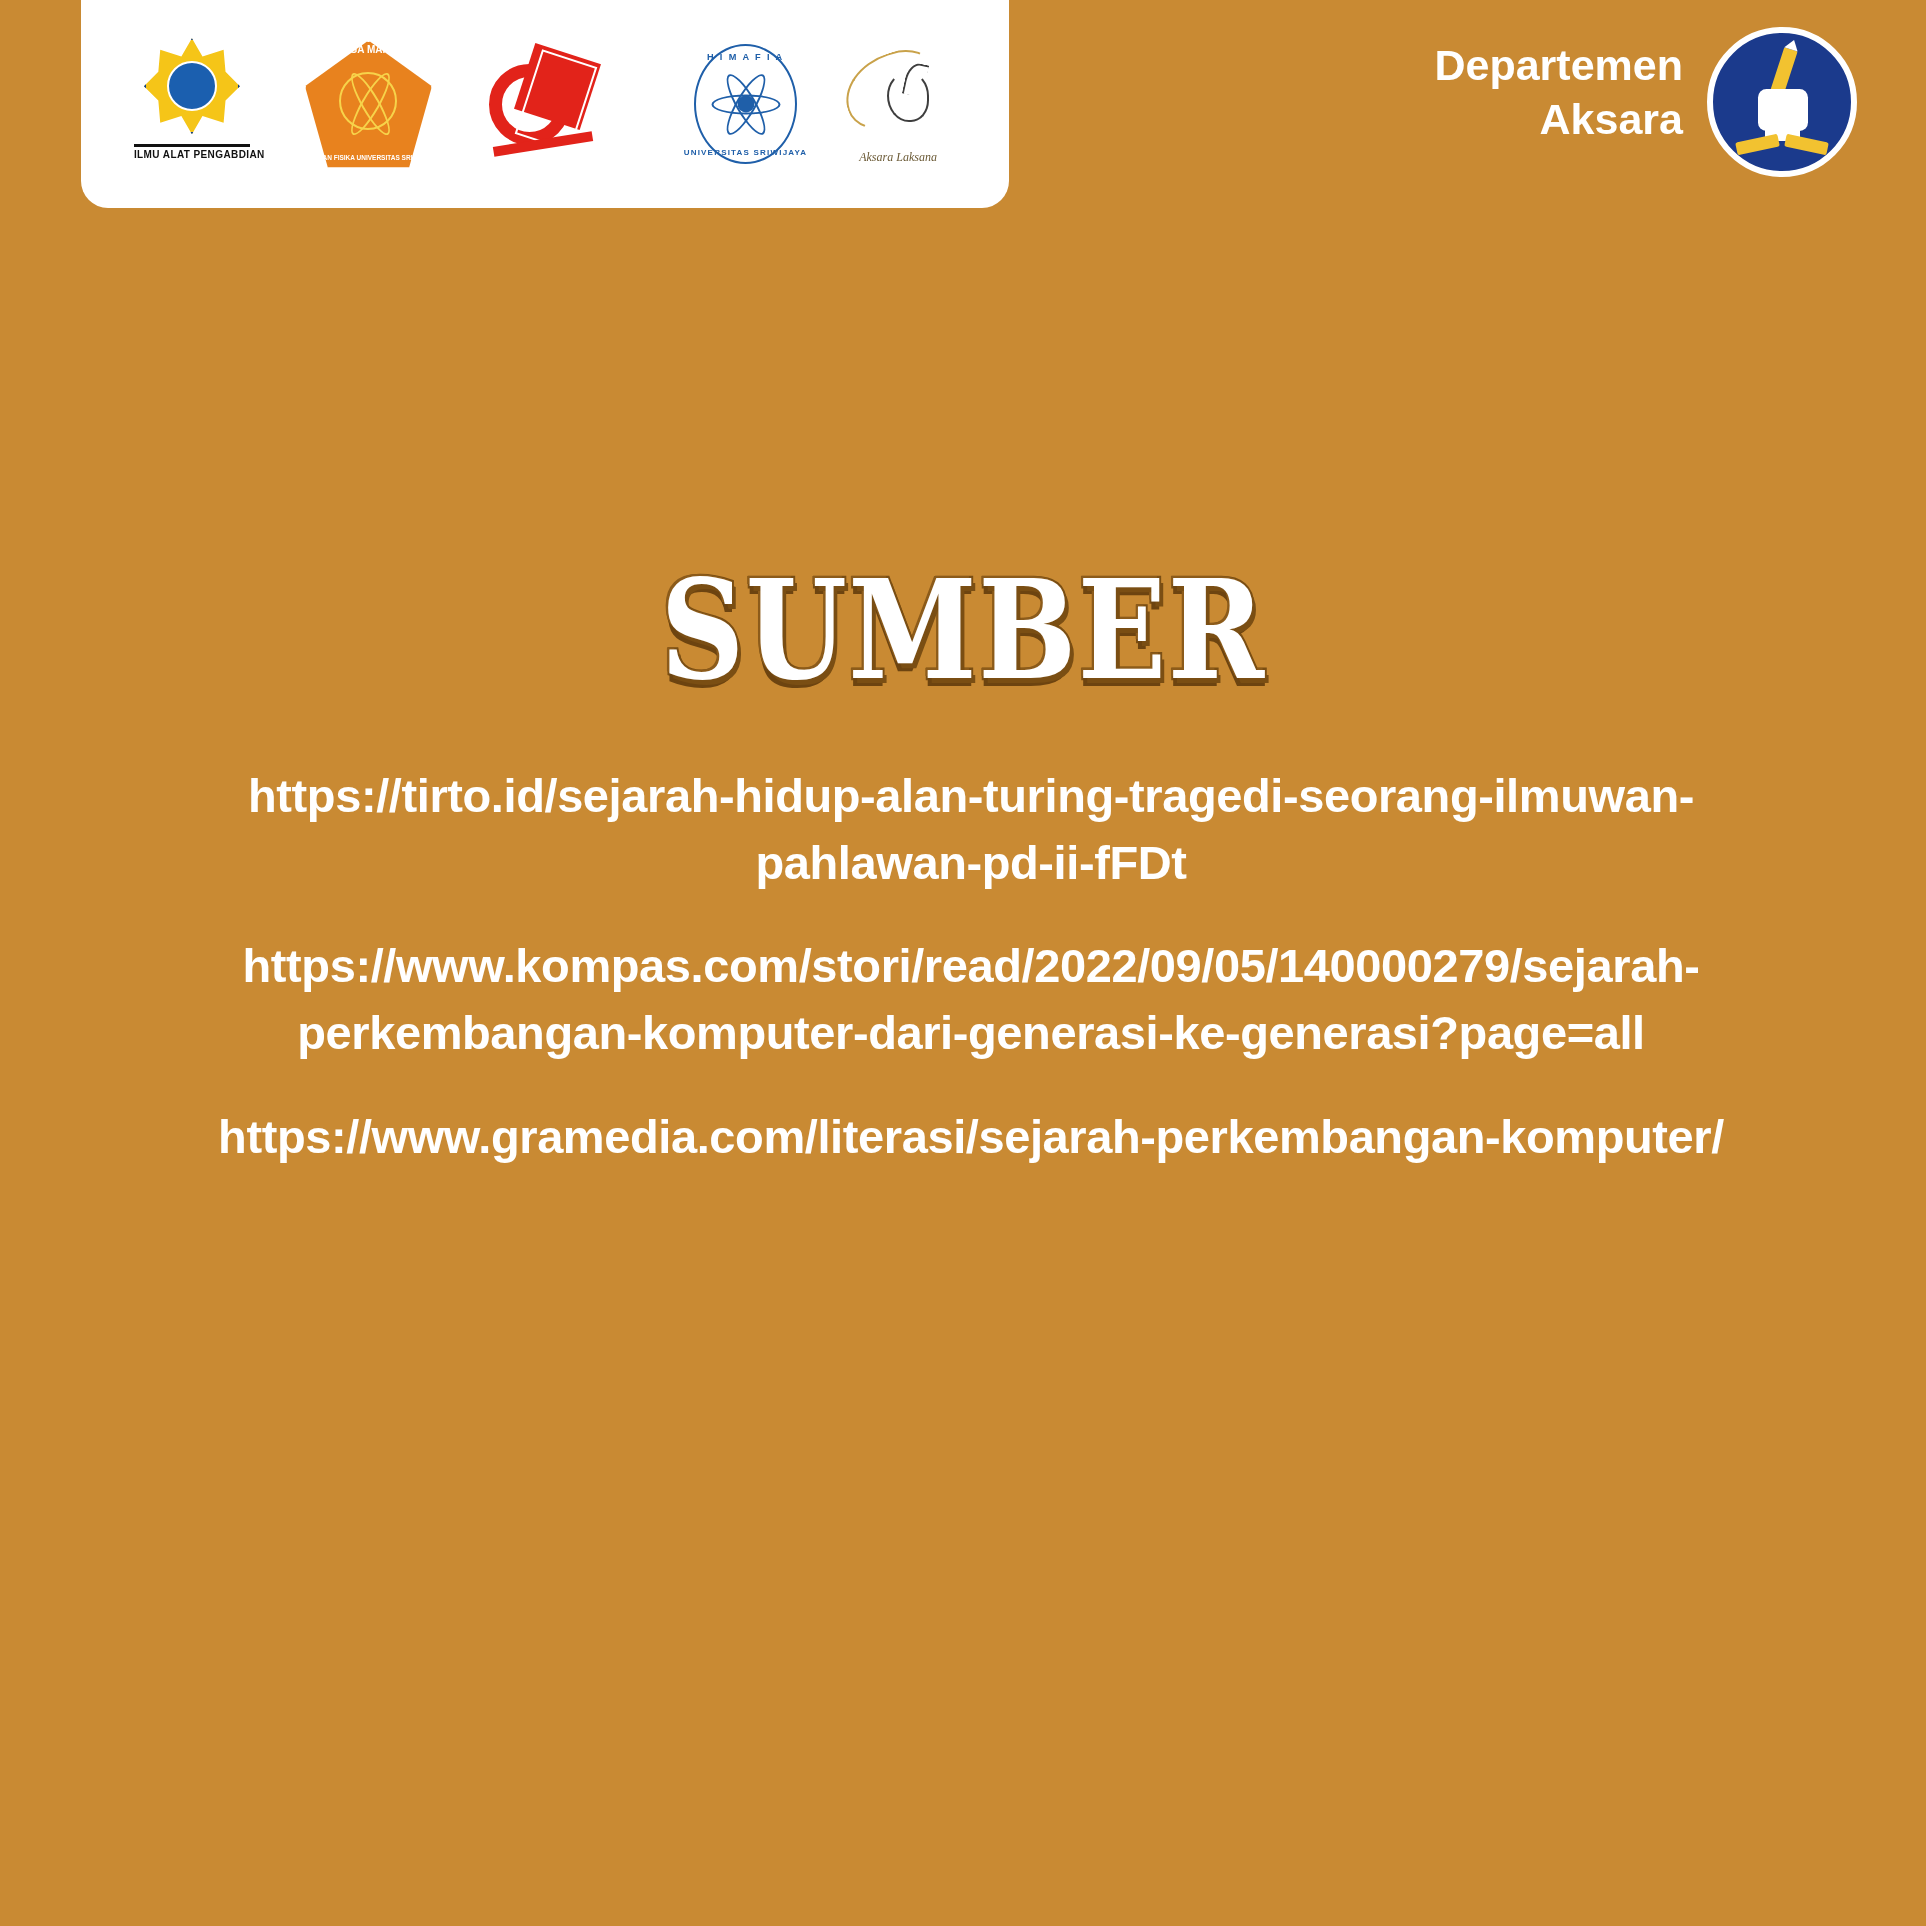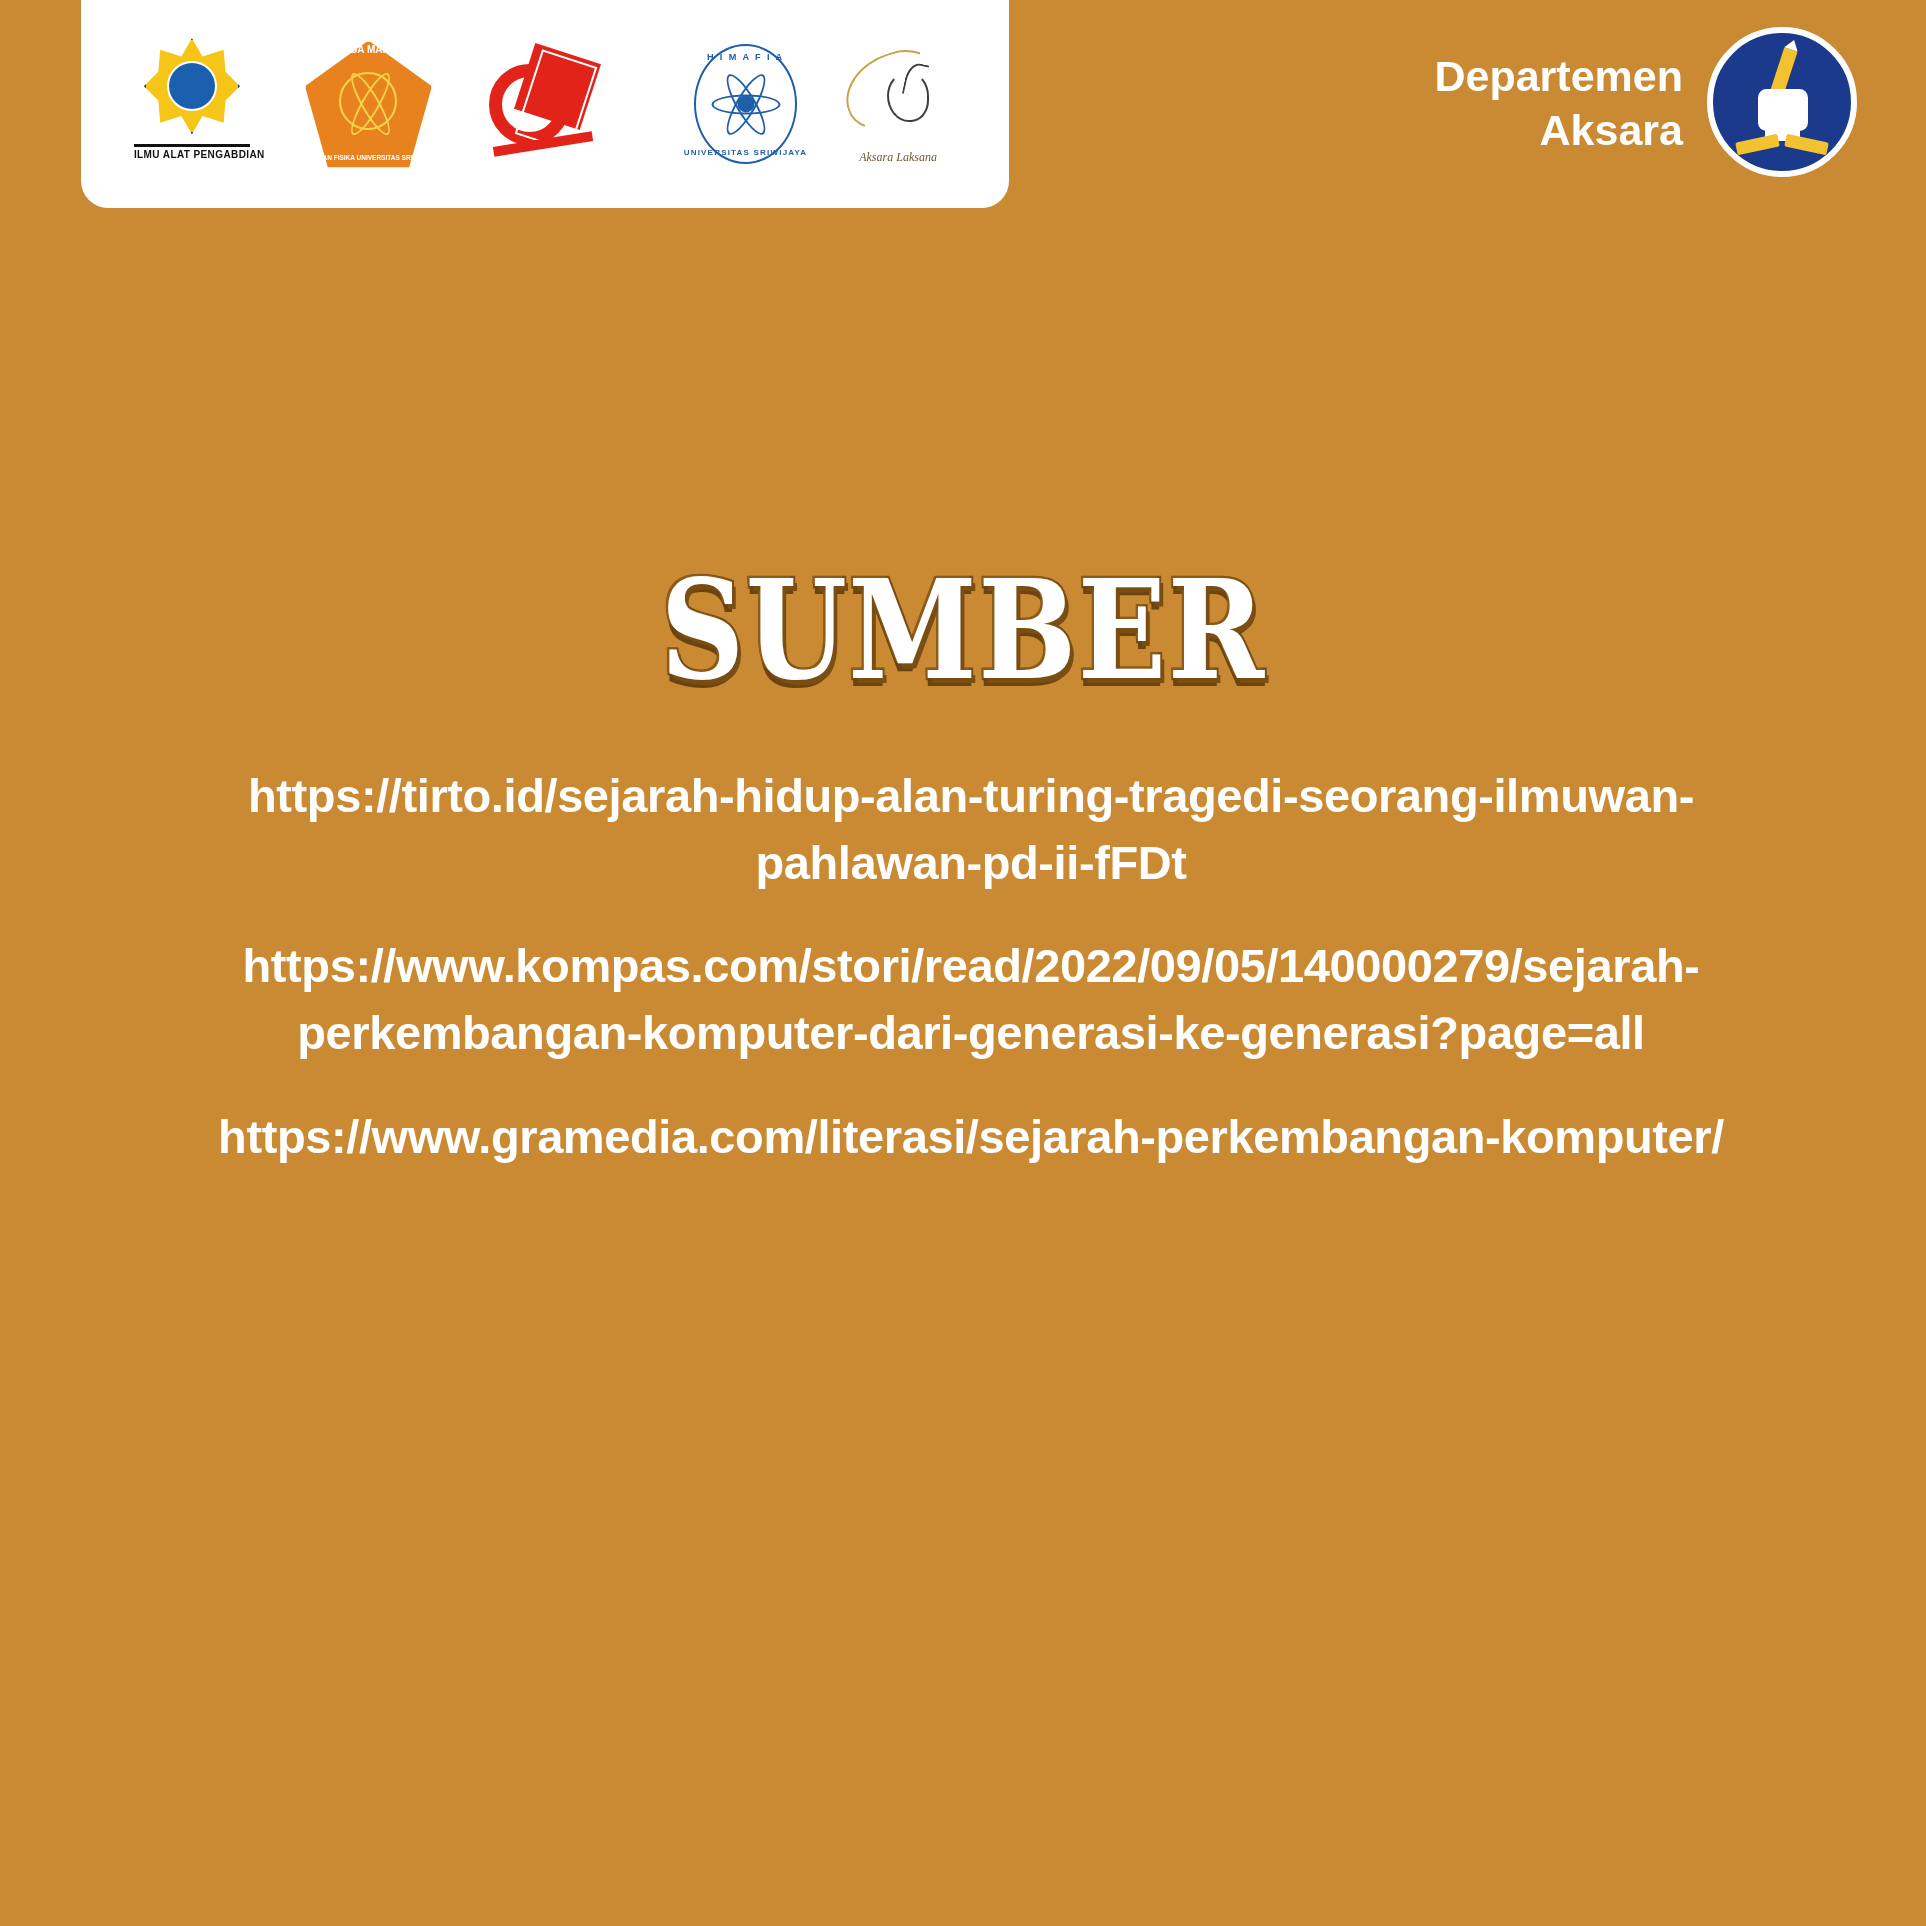--- a/index.html
+++ b/index.html
@@ -184,21 +184,20 @@
   .dept {
     position: absolute;
     right: 243px;
     top: 39px;
     width: 462px;
     text-align: right;
     color: #FFFFFF;
     font-size: 43px;
     font-weight: bold;
     line-height: 1.25;
-    margin-top: 11px;
   }
 
   .kastrat-badge {
     position: absolute;
     right: 69px;
     top: 27px;
     width: 150px;
     height: 150px;
     border-radius: 50%;
     background: #1B3A8C;

